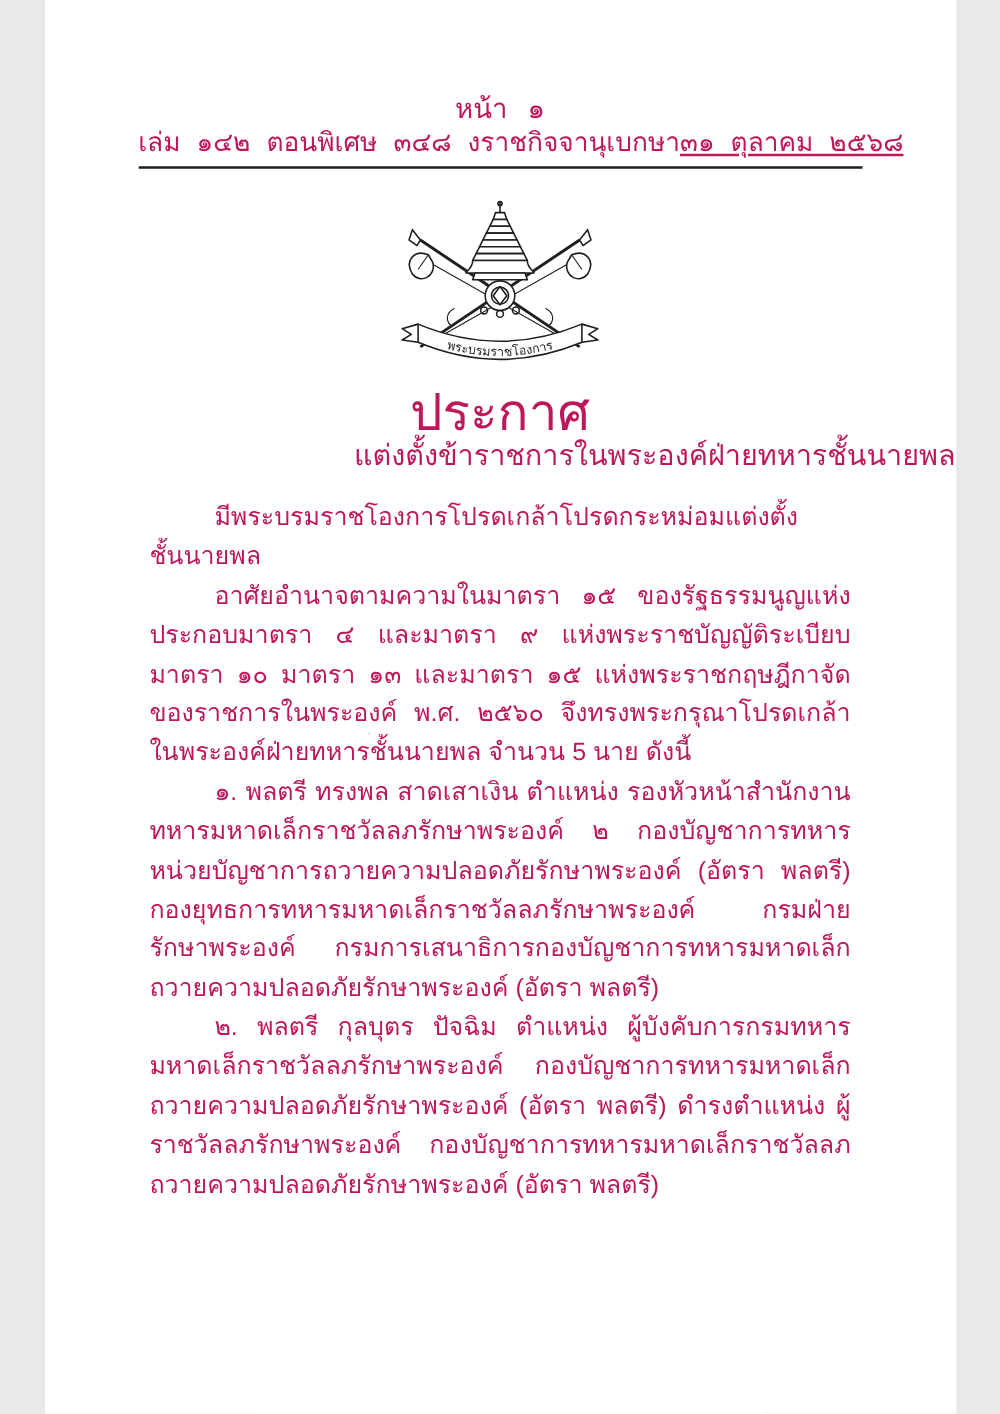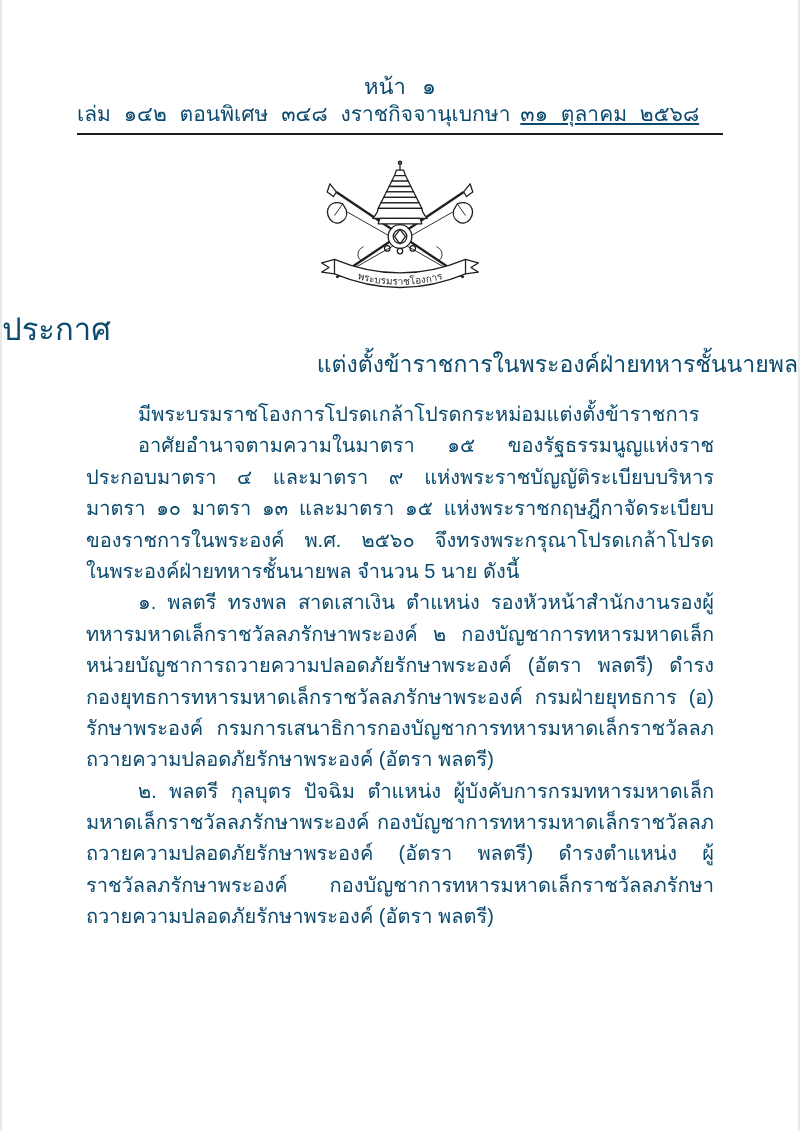--- a/index.html
+++ b/index.html
@@ -1,21 +1,21 @@
 <!DOCTYPE html>
 <html lang="th"><head>
 <meta charset="utf-8">
 <style>
   html,body{margin:0;padding:0;background:#e9e9e9;}
   .sheet{
     position:relative;
-    width:796px;height:1131px;
+    width:729px;height:1131px;
     margin:0 auto;
     background:#ffffff;
-    color:#0c4a6e;
+    color:#be185d;
     font-family:"Liberation Sans","DejaVu Sans",sans-serif;
     overflow:hidden;
   }
   
   .page-label{
     position:absolute;top:74px;left:0;right:0;
     text-align:center;font-size:22px;line-height:26px;
     word-spacing:10px;
   }
   .header-row{
@@ -31,21 +31,21 @@
     height:2px;background:#1f1f1f;
   }
   
   .emblem-wrap{
     position:absolute;top:159px;left:0;right:0;
     display:flex;justify-content:center;
   }
   
   .doc-title{
     position:absolute;top:312px;left:0;right:0;
-    font-size:31px;line-height:36px;
+    text-align:center;font-size:41px;line-height:36px;
   }
   .doc-subtitle{
     position:absolute;top:350px;left:0;right:0;
     text-align:right;font-size:23px;line-height:28px;
   }
   
   .body-text{
     position:absolute;top:399px;left:84px;right:84px;
     font-size:20px;
   }
@@ -122,20 +122,21 @@
         <textPath href="#ribbonPath" startOffset="50%" text-anchor="middle">พระบรมราชโองการ</textPath>
       </text>
     </svg>
   </div>
 
   <div class="doc-title">ประกาศ</div>
   <div class="doc-subtitle">แต่งตั้งข้าราชการในพระองค์ฝ่ายทหารชั้นนายพล</div>
 
   <div class="body-text">
       <div class="line indent justify">มีพระบรมราชโองการโปรดเกล้าโปรดกระหม่อมแต่งตั้งข้าราชการในพระองค์ฝ่ายทหาร</div>
+      <div class="line">ชั้นนายพล</div>
       <div class="line indent justify">อาศัยอำนาจตามความในมาตรา ๑๕ ของรัฐธรรมนูญแห่งราชอาณาจักรไทย พุทธศักราช ๒๕๖๐</div>
       <div class="line justify">ประกอบมาตรา ๔ และมาตรา ๙ แห่งพระราชบัญญัติระเบียบบริหารราชการในพระองค์ พ.ศ. ๒๕๖๐</div>
       <div class="line justify">มาตรา ๑๐ มาตรา ๑๓ และมาตรา ๑๕ แห่งพระราชกฤษฎีกาจัดระเบียบราชการและการบริหารงานบุคคล</div>
       <div class="line justify">ของราชการในพระองค์ พ.ศ. ๒๕๖๐ จึงทรงพระกรุณาโปรดเกล้าโปรดกระหม่อมแต่งตั้งข้าราชการ</div>
       <div class="line">ในพระองค์ฝ่ายทหารชั้นนายพล จำนวน 5 นาย ดังนี้</div>
       <div class="line indent justify">๑. พลตรี ทรงพล สาดเสาเงิน ตำแหน่ง รองหัวหน้าสำนักงานรองผู้บัญชาการกองบัญชาการ</div>
       <div class="line justify">ทหารมหาดเล็กราชวัลลภรักษาพระองค์ ๒ กองบัญชาการทหารมหาดเล็กราชวัลลภรักษาพระองค์</div>
       <div class="line justify">หน่วยบัญชาการถวายความปลอดภัยรักษาพระองค์ (อัตรา พลตรี) ดำรงตำแหน่ง ผู้อำนวยการ</div>
       <div class="line justify">กองยุทธการทหารมหาดเล็กราชวัลลภรักษาพระองค์ กรมฝ่ายยุทธการ (อ) ทหารมหาดเล็กราชวัลลภ</div>
       <div class="line justify">รักษาพระองค์ กรมการเสนาธิการกองบัญชาการทหารมหาดเล็กราชวัลลภรักษาพระองค์ หน่วยบัญชาการ</div>

